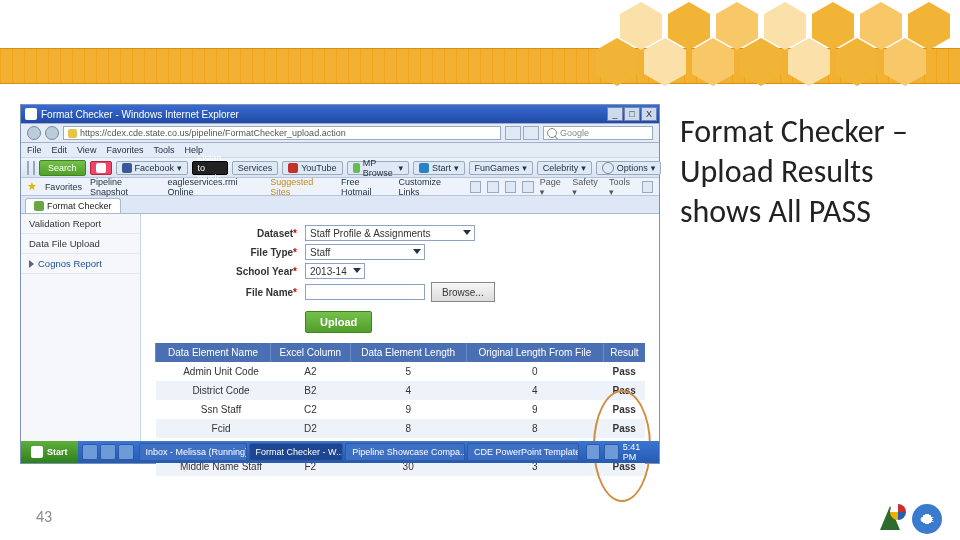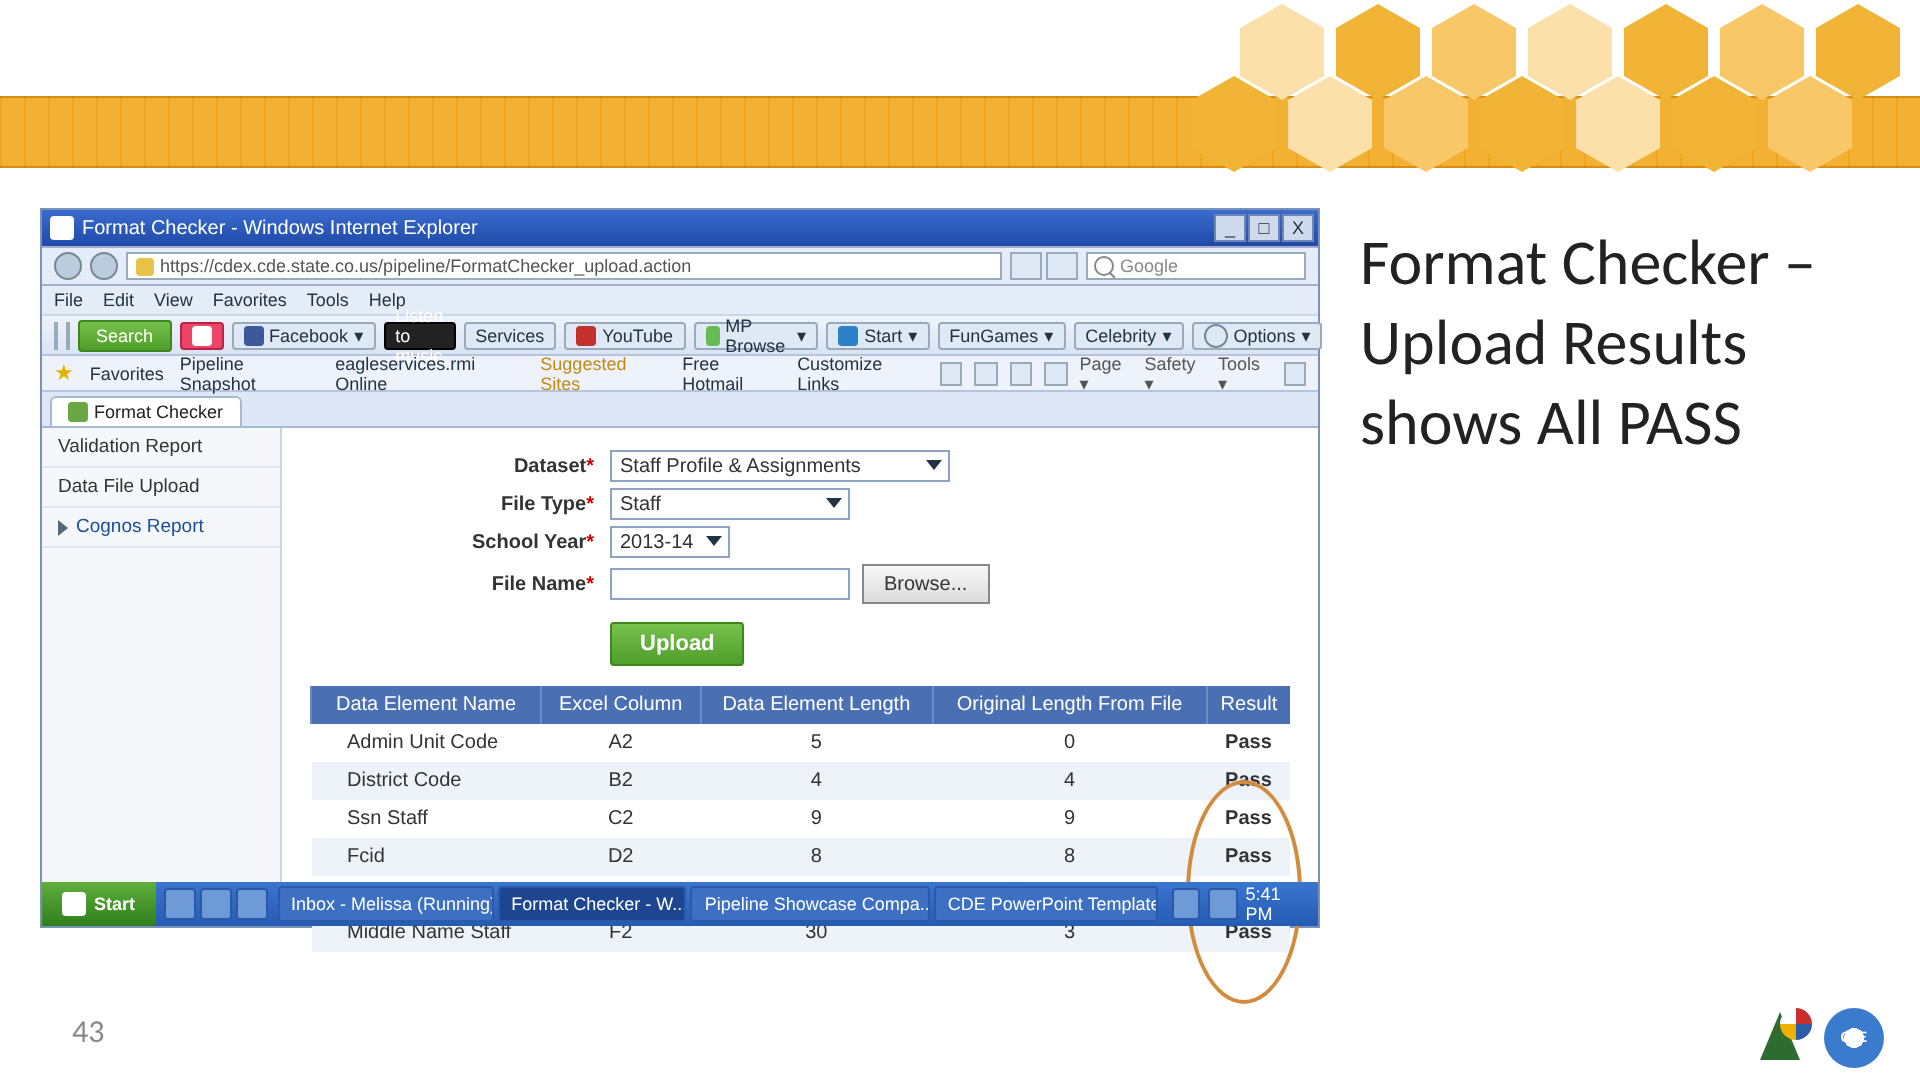--- a/index.html
+++ b/index.html
@@ -79,21 +79,21 @@
   .sel::after { content:""; position:absolute; right:3px; top:4px; width:0;height:0;border-left:4px solid transparent;border-right:4px solid transparent;border-top:5px solid #234; }
   .sel.wide{ width:170px; } .sel.med{ width:120px; } .sel.sm{ width:55px; }
   .txt-in { width:120px; height:16px; background:#fff; border:1px solid #8ea3c4; }
   .btn-browse { height:20px; padding:0 10px; margin-left:6px; background:linear-gradient(#f7f7f7,#dcdcdc); border:1px solid #888; font-size:10px; display:flex; align-items:center; }
   .btn-upload { height:22px; padding:0 14px; background:linear-gradient(#77c04d,#4f9f2a); color:#fff; border:1px solid #3d851f; border-radius:2px; font-size:11px; display:flex; align-items:center; margin-top:6px;font-weight:bold; }
 
   table.res { width:100%; border-collapse:collapse; margin-top:10px; font-size:10px; }
   table.res th { background:#4a6fb3; color:#fff; font-weight:normal; padding:4px 4px; font-size:10px; border-left:1px solid #6b8cc7; }
   table.res td { text-align:center; padding:4px 2px; background:#fff; color:#333; }
   table.res tr.alt td { background:#eef2f9; }
-  table.res td.name { text-align:left; padding-left:18px; }
+  table.res td.name { text-align:center; padding-left:18px; }
   .pass { color:#1f8a2f; font-weight:bold; }
 
   .circle-ann { position:absolute; right:8px; top:176px; width:58px; height:112px; border:2px solid #d18c3e; border-radius:50%/50%; pointer-events:none; }
 
   .statusbar { height:14px; background:#e4ecf7; border-top:1px solid #aac; font-size:9px; display:flex; align-items:center; padding:0 6px; color:#555; }
   .statusbar .rgt { margin-left:auto; display:flex; gap:6px; align-items:center; }
 
   .taskbar { position:absolute; left:0; right:0; bottom:0; height:22px; background:linear-gradient(#3a75d0,#255bb3); display:flex; align-items:center; font-size:9px; color:#fff; }
   .start { height:100%; padding:0 10px; background:linear-gradient(#5fae3d,#2f7f1c); display:flex; align-items:center; gap:4px; font-weight:bold; }
   .ql { display:flex; gap:2px; padding:0 4px; }

